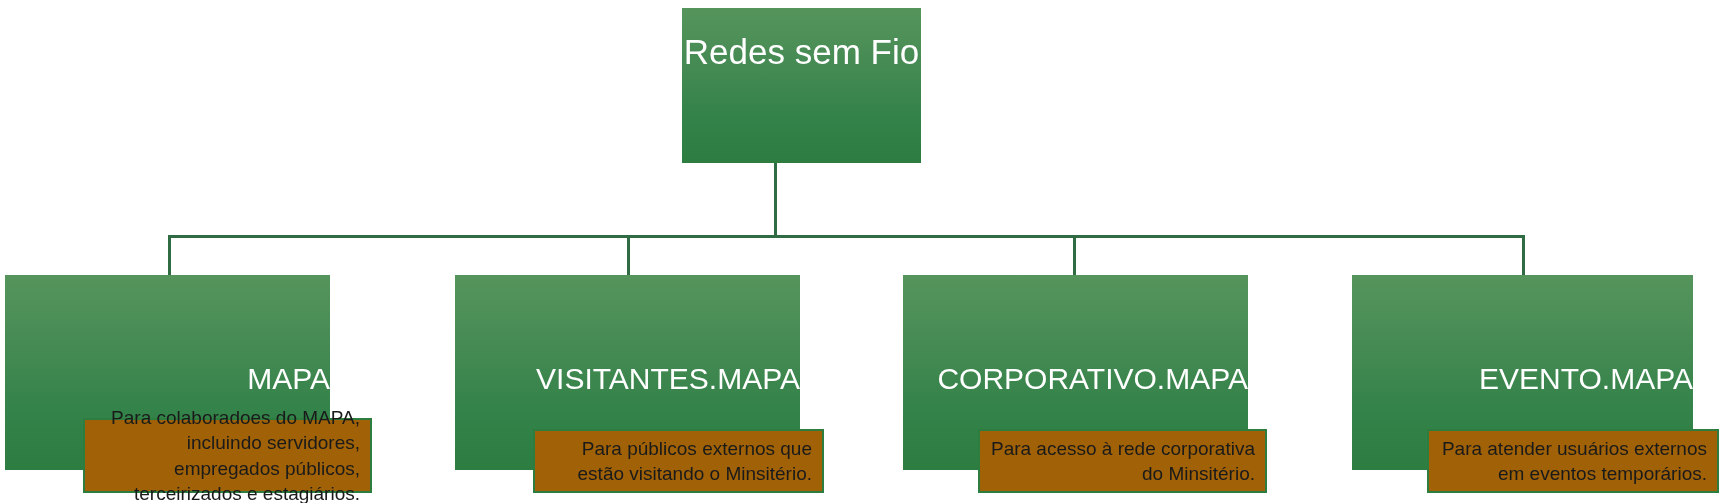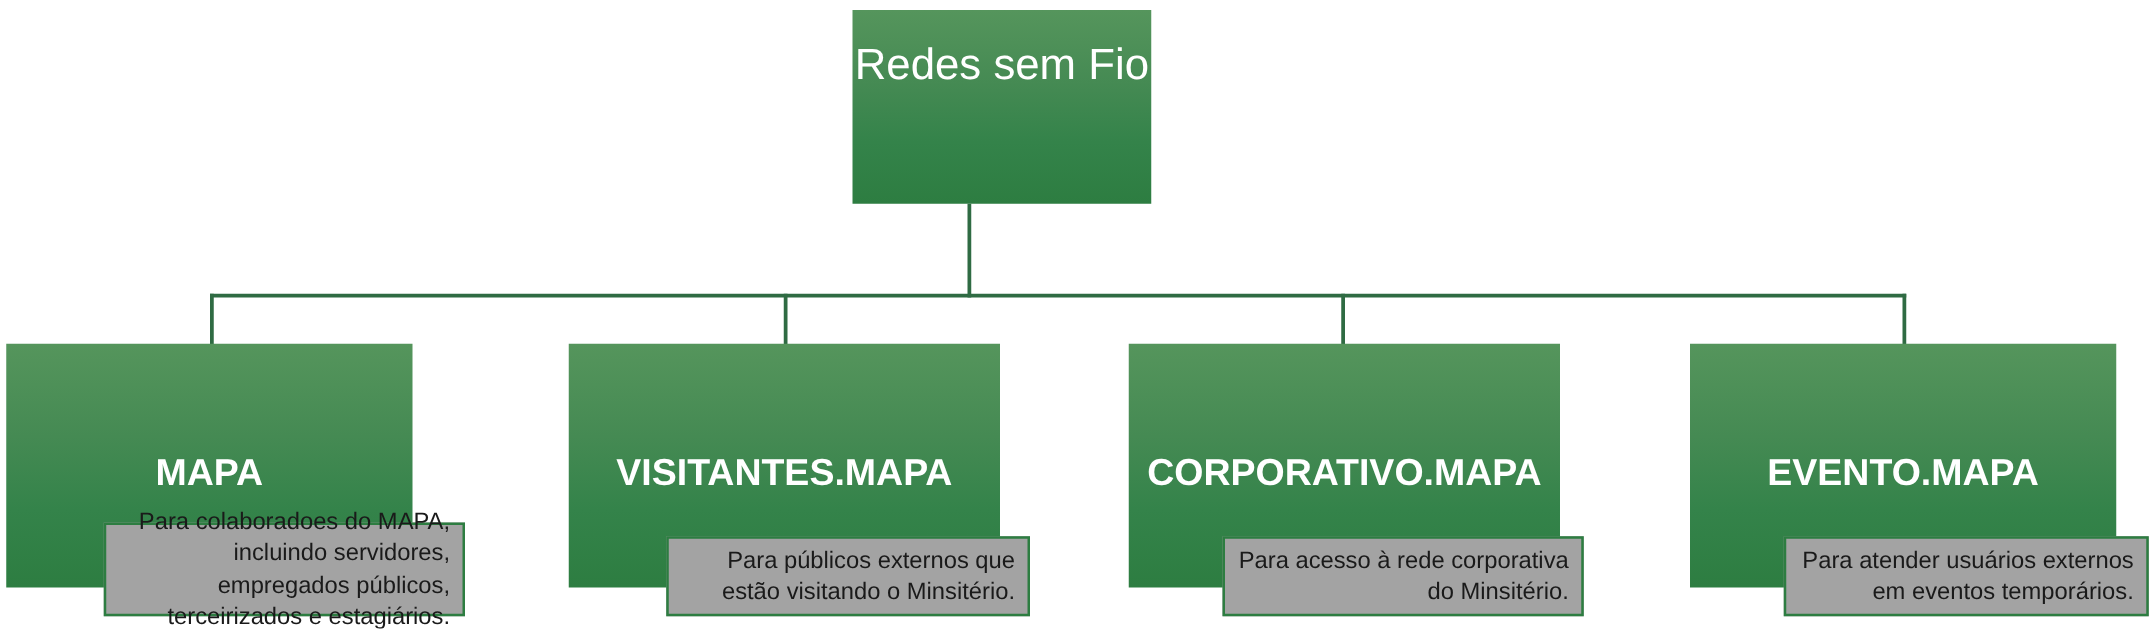--- a/index.html
+++ b/index.html
@@ -21,60 +21,60 @@
 
   
   .node {
     position: absolute;
     box-sizing: border-box;
     background: linear-gradient(to bottom, #55955c 0%, #458a53 38%, #34834a 68%, #2d7d41 100%);
     color: #ffffff;
     display: flex;
     align-items: center;
     justify-content: center;
-    text-align: center;
+    text-align: right;
     line-height: 1.18;
   }
 
   .node.root {
     left: 682px;
     top: 8px;
     width: 239px;
     height: 155px;
     font-size: 35px;
     font-weight: 400;
     align-items: flex-start;
     padding-top: 23px;
   }
 
   .node.leaf {
     height: 195px;
     font-size: 30px;
-    font-weight: bold;
+    font-weight: normal;
     align-items: center;
     padding-bottom: 8px;
   }
 
   .node.leaf .label {
     width: 100%;
     display: block;
     transform: translateY(10px);
     white-space: nowrap;
   }
 
   #node-mapa        { left: 5px;    top: 275px; width: 325px; }
   #node-visitantes  { left: 455px;  top: 275px; width: 345px; }
   #node-corporativo { left: 903px;  top: 275px; width: 345px; }
   #node-evento      { left: 1352px; top: 275px; width: 341px; }
 
   
   .caption {
     position: absolute;
     box-sizing: border-box;
-    background: #a3a3a3;
+    background: #a16207;
     border: 2px solid #2d7d41;
     color: #1a1a1a;
     font-size: 19px;
     line-height: 1.32;
     text-align: right;
     display: flex;
     align-items: center;
     justify-content: flex-end;
     padding: 4px 10px 4px 8px;
     white-space: pre-line;

